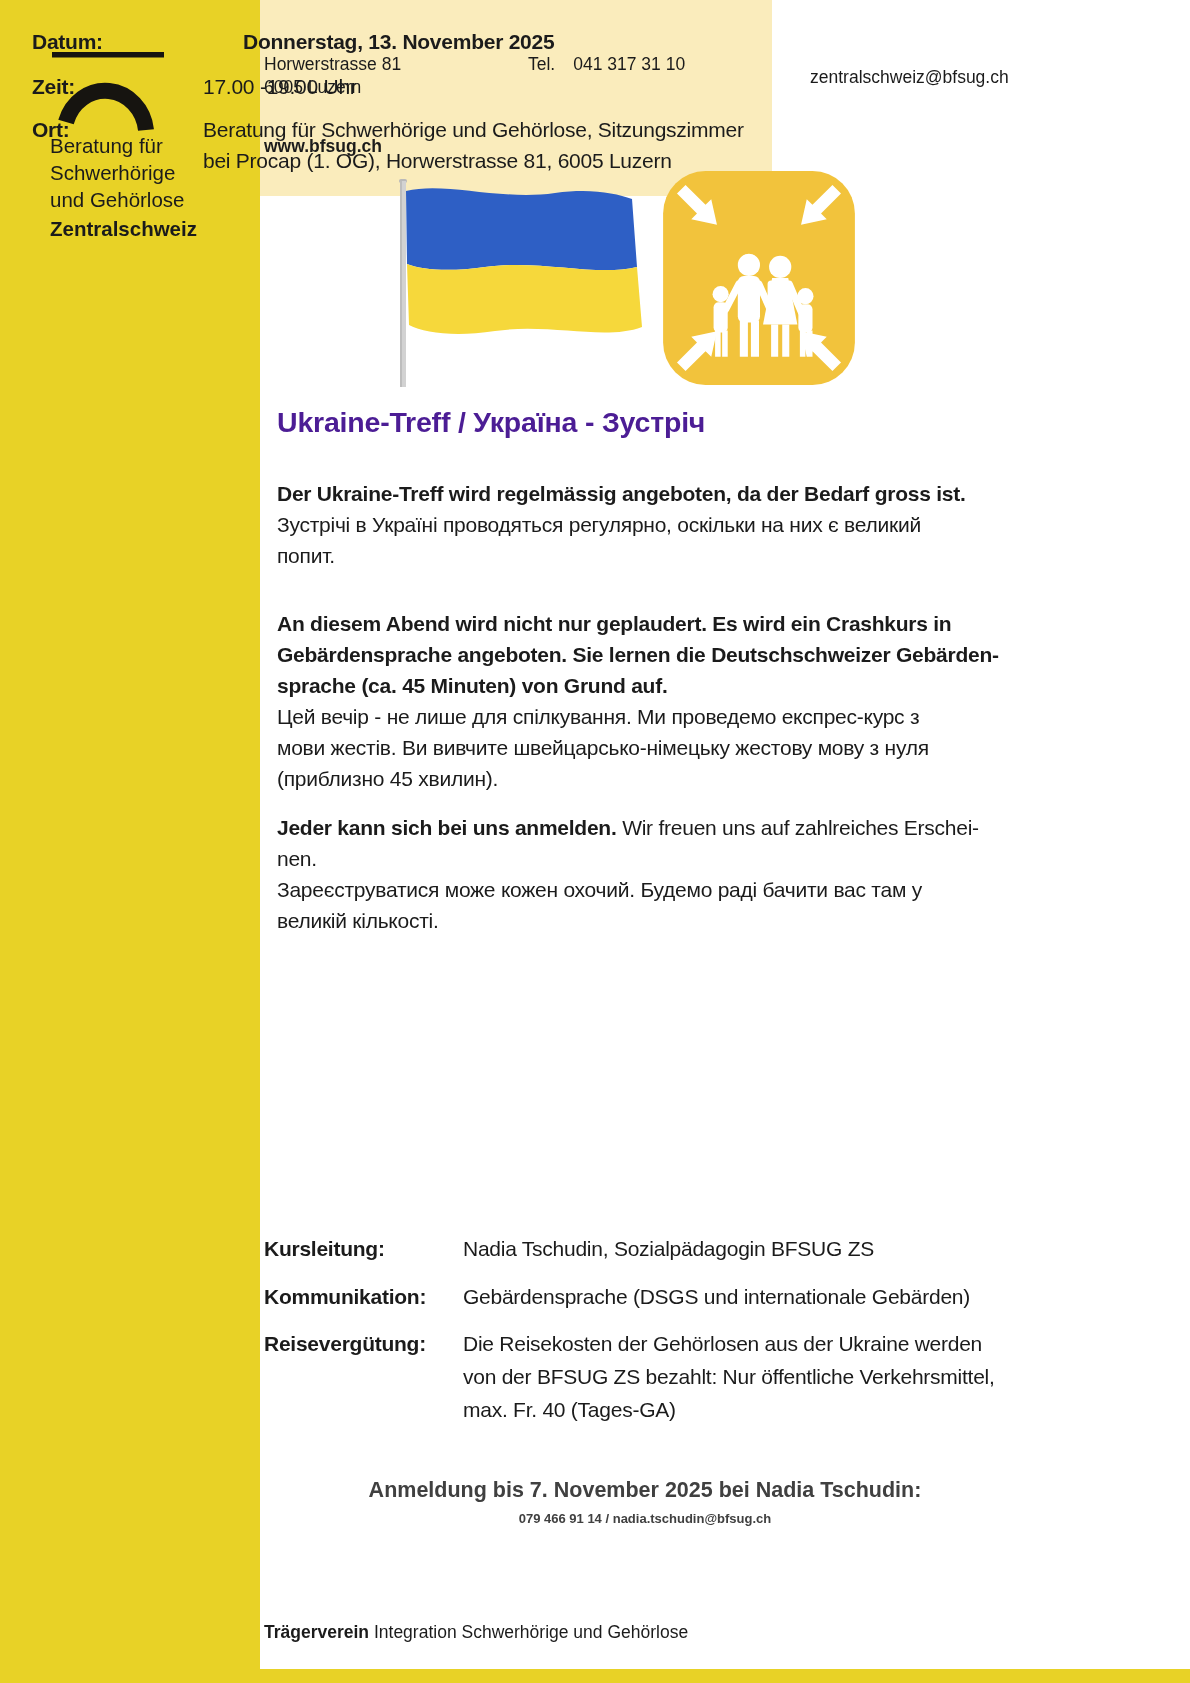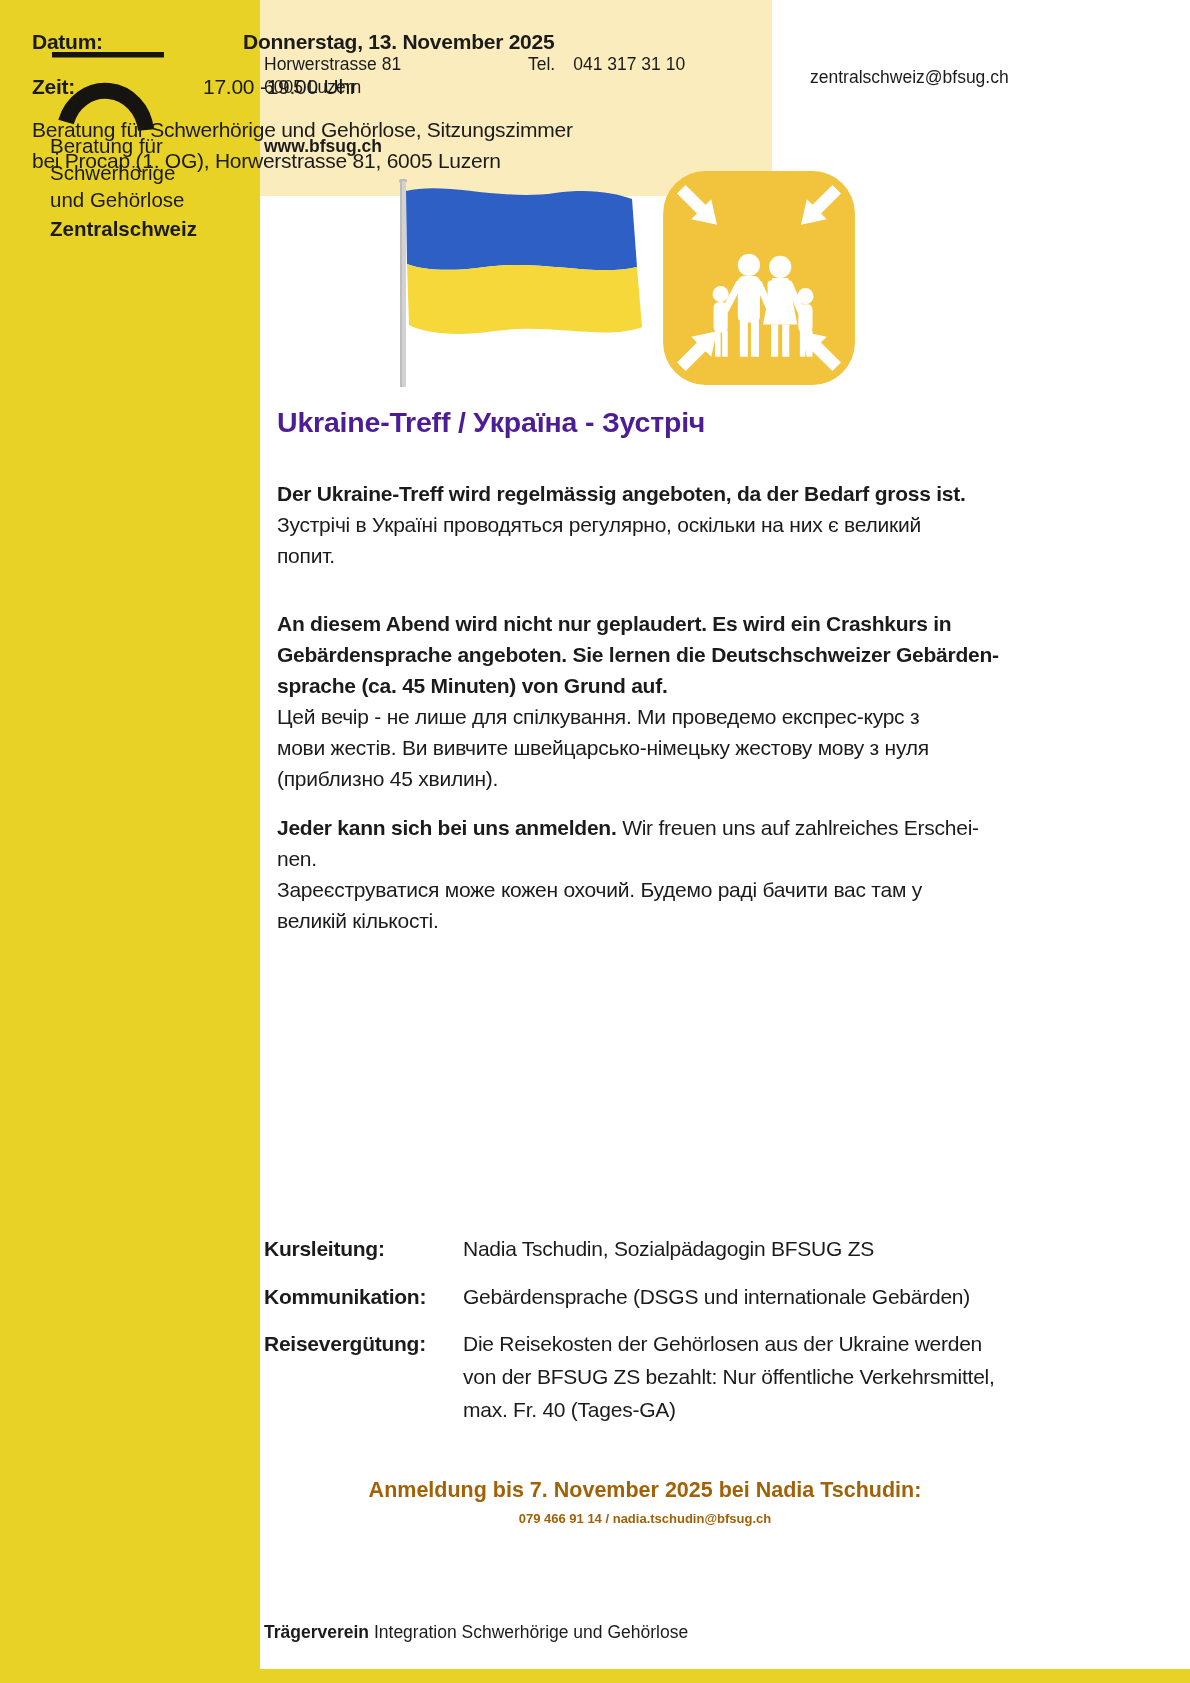--- a/index.html
+++ b/index.html
@@ -39,21 +39,21 @@
   .row{position:absolute;left:32px;display:flex;font-size:21px;line-height:31px;letter-spacing:-0.25px;}
   .row .lbl{width:171px;flex:none;font-weight:bold;}
   .row1{top:26px;gap:40px;} .row2{top:71px;} .row3{top:114px;}
 
   
   .drow{position:absolute;left:264px;display:flex;font-size:21px;line-height:33px;letter-spacing:-0.25px;}
   .drow .lbl{width:199px;flex:none;font-weight:bold;}
   .d1{top:1232px;} .d2{top:1280px;} .d3{top:1327px;}
 
   
-  .reg{left:277px;top:1475px;width:736px;text-align:center;color:#a16207;font-weight:bold;}
+  .reg{left:277px;top:1475px;width:736px;text-align:center;color:#404040;font-weight:bold;}
   .reg1{font-size:21.5px;line-height:30px;}
   .reg2{font-size:13px;line-height:28px;}
 
   
   .footer{left:264px;top:1622px;font-size:17.5px;}
   .bottombar{position:absolute;left:0;bottom:0;width:1190px;height:14px;background:#e8d226;}
 </style>
 </head>
 <body>
 
@@ -143,20 +143,21 @@
   <div class="infobox">
     <div class="row row1">
       <span class="lbl">Datum:</span>
       <span class="val b">Donnerstag, 13. November 2025</span>
     </div>
     <div class="row row2">
       <span class="lbl">Zeit:</span>
       <span class="val">17.00 -19.00 Uhr</span>
     </div>
     <div class="row row3">
+      <span class="lbl">Ort:</span>
       <span class="val pre">Beratung für Schwerhörige und Gehörlose, Sitzungszimmer
 bei Procap (1. OG), Horwerstrasse 81, 6005 Luzern</span>
     </div>
   </div>
 
   <div class="drow d2">
     <span class="lbl">Kommunikation:</span>
     <span class="val">Gebärdensprache (DSGS und internationale Gebärden)</span>
   </div>
   <div class="drow d1">

